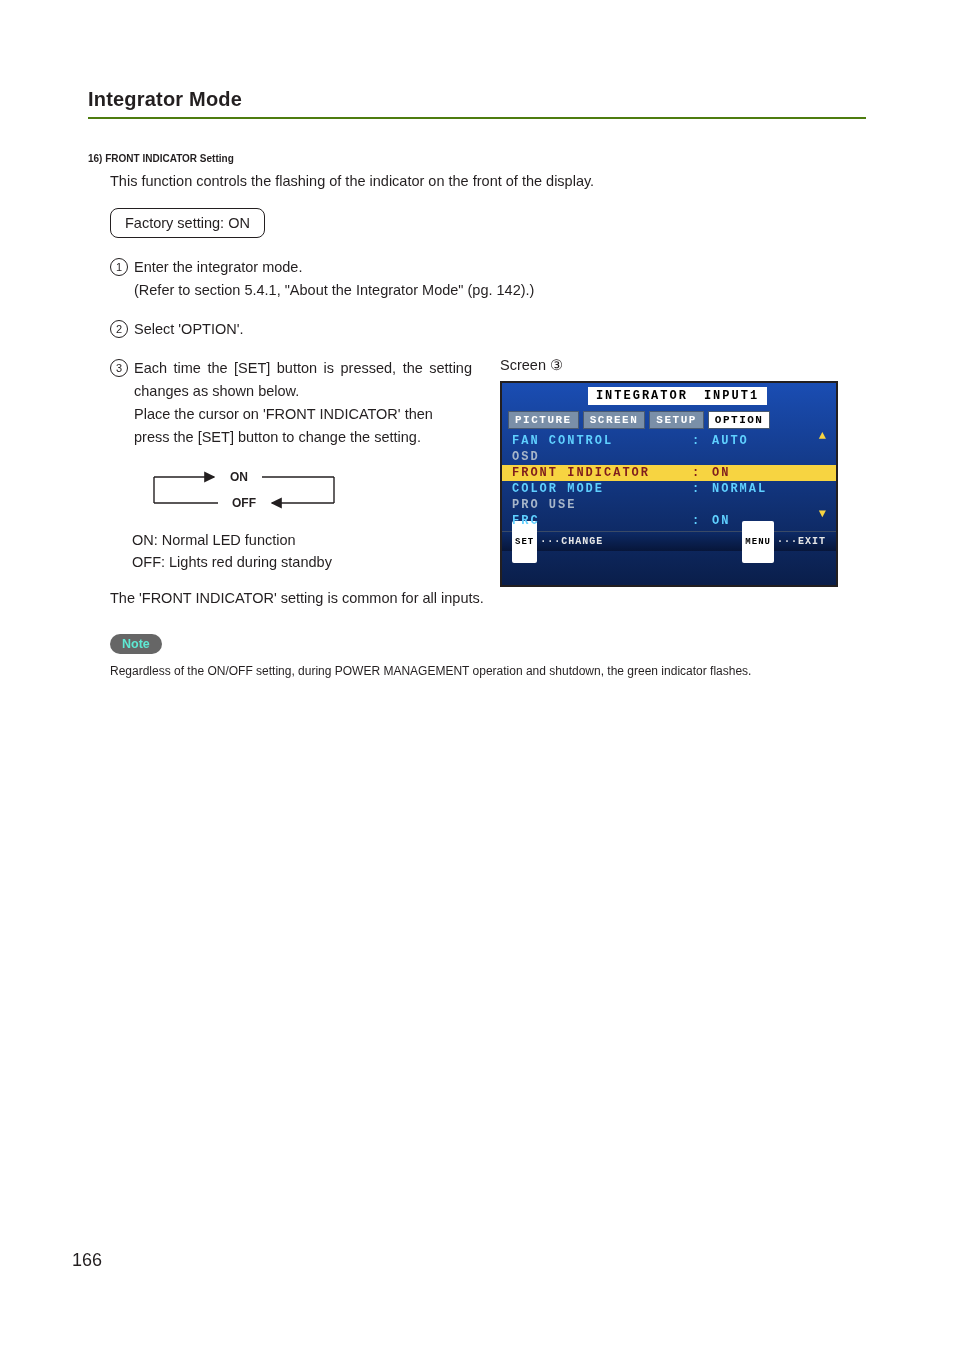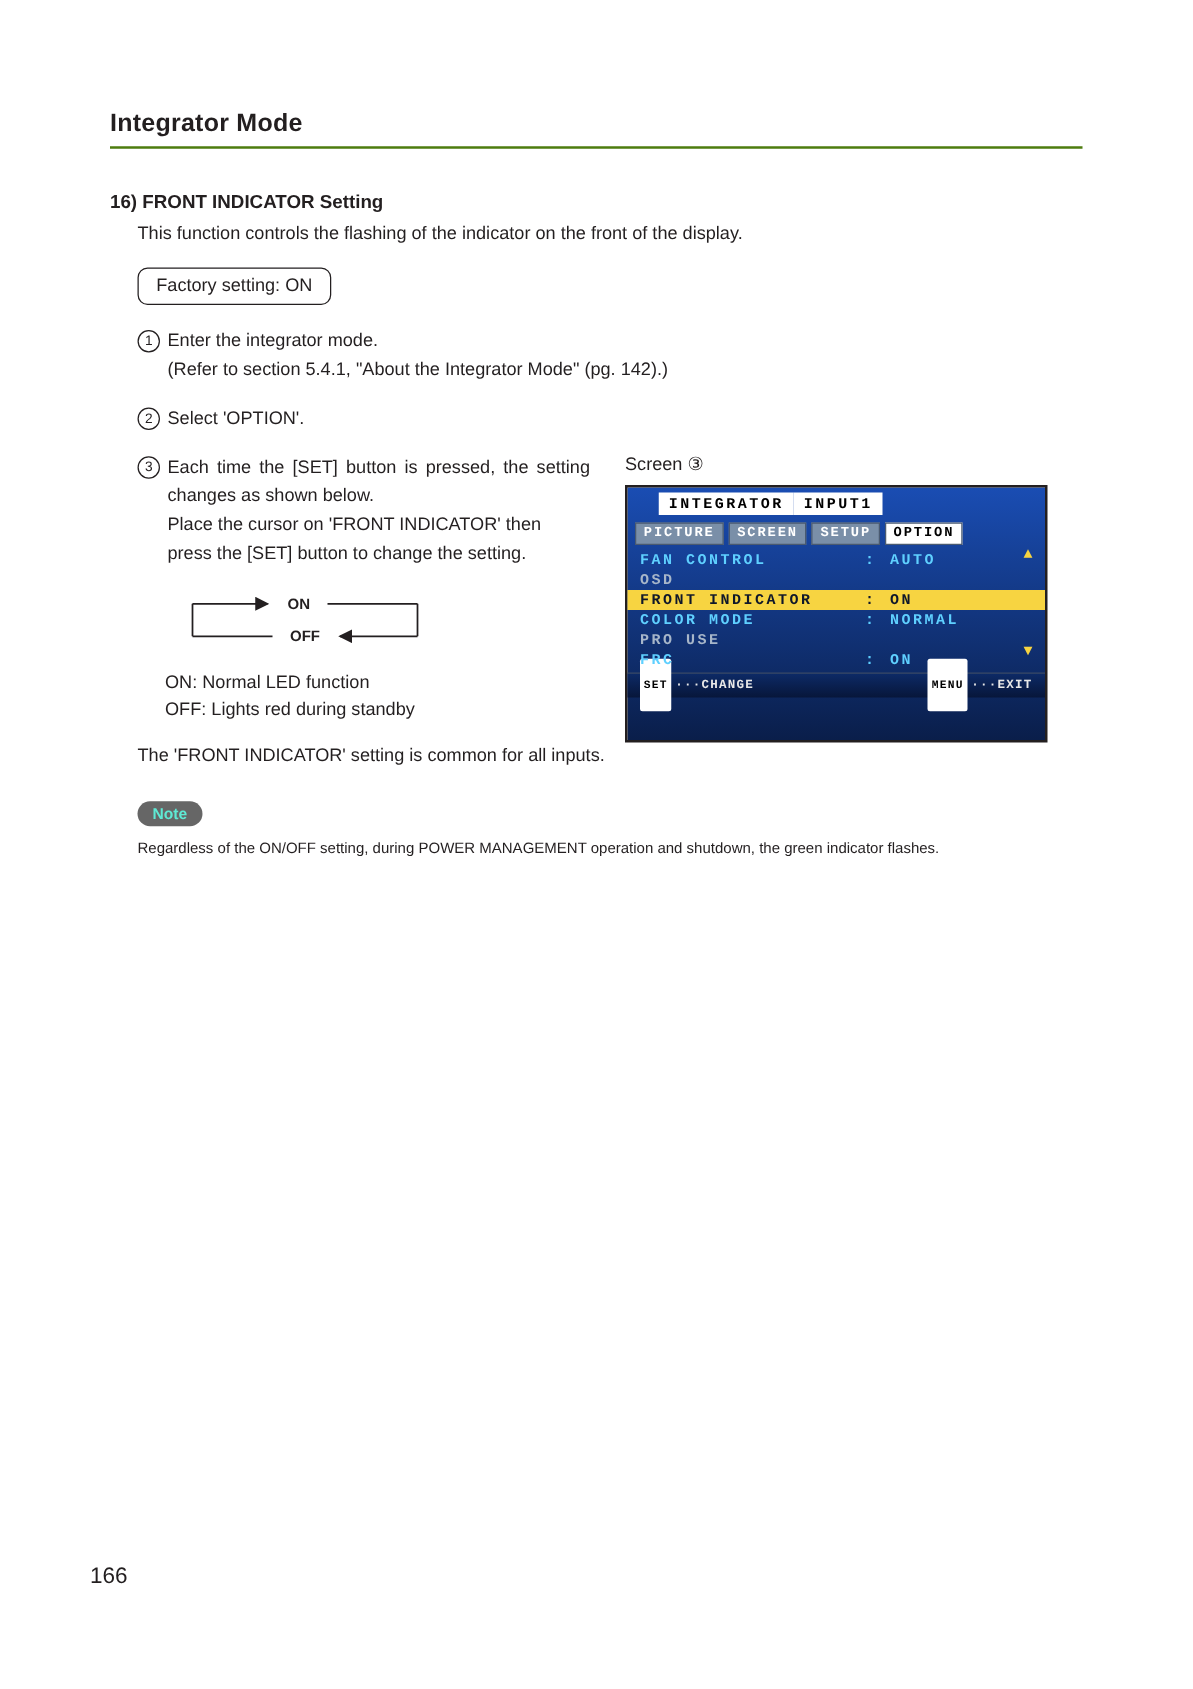--- a/index.html
+++ b/index.html
@@ -18,21 +18,21 @@
     letter-spacing: 0.2px;
     padding-bottom: 6px;
     border-bottom: 2px solid #4d7c0f;
     margin-bottom: 34px;
   }
   .para {
     font-size: 14.5px;
     line-height: 1.55;
   }
   .sub-heading {
-    font-size: 15px;
+    font-size: 10px;
     font-weight: 700;
     margin-bottom: 6px;
   }
   .indent1 { margin-left: 22px; }
   .indent2 { margin-left: 44px; }
   .factory-box {
     display: inline-block;
     border: 1px solid #231f20;
     border-radius: 8px;
     padding: 6px 14px;
@@ -97,21 +97,21 @@
     width: 338px;
     border: 2px solid #231f20;
     background: linear-gradient(#1a4db3 0%, #0a1e4a 100%);
     color: #e8e8e8;
     font-family: "Courier New", monospace;
     font-size: 12px;
     letter-spacing: 2px;
     font-weight: 700;
   }
   .osd-topbar {
-    display: flex; justify-content: flex-start;
+    display: flex; justify-content: center;
     padding: 4px 8px 6px 25px;
   }
   .osd-title {
     background: #fff; color: #000;
     padding: 2px 8px;
     letter-spacing: 2px;
   }
   .osd-input {
     background: #fff; color: #000;
     padding: 2px 8px;
@@ -140,21 +140,21 @@
     color: #a7b6c9;
     white-space: nowrap;
   }
   .osd-row .k { flex: 0 0 180px; }
   .osd-row .c { flex: 0 0 20px; color: #5fd0ff; }
   .osd-row .v { flex: 1; font-family: Liberation Mono, monospace; }
   .osd-row.active .k { color: #5fd0ff; }
   .osd-row.active .c { color: #5fd0ff; }
   .osd-row.active .v { color: #5fd0ff; }
   .osd-row.hl { background: #f7d441; color: #000; margin: 0 -10px; padding: 1px 10px; }
-  .osd-row.hl .k, .osd-row.hl .c, .osd-row.hl .v { color: #0f172a; }
+  .osd-row.hl .k, .osd-row.hl .c, .osd-row.hl .v { color: #7f1d1d; }
   .osd-arrows {
     position: relative;
   }
   .osd-arrow-up, .osd-arrow-down {
     position: absolute;
     right: 8px;
     color: #f7d441;
     font-size: 12px;
   }
   .osd-arrow-up { top: 0px; }

